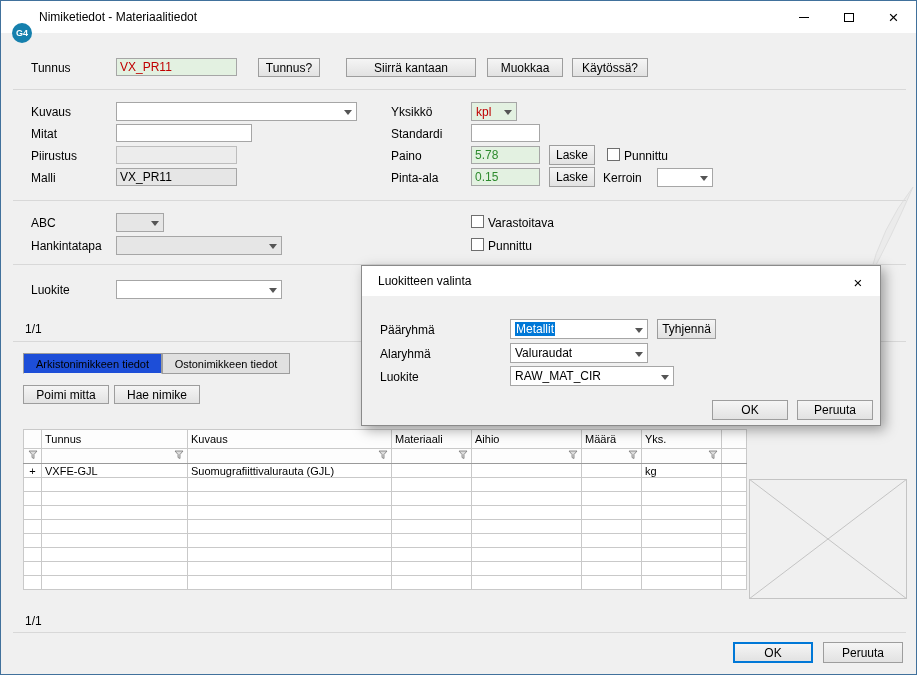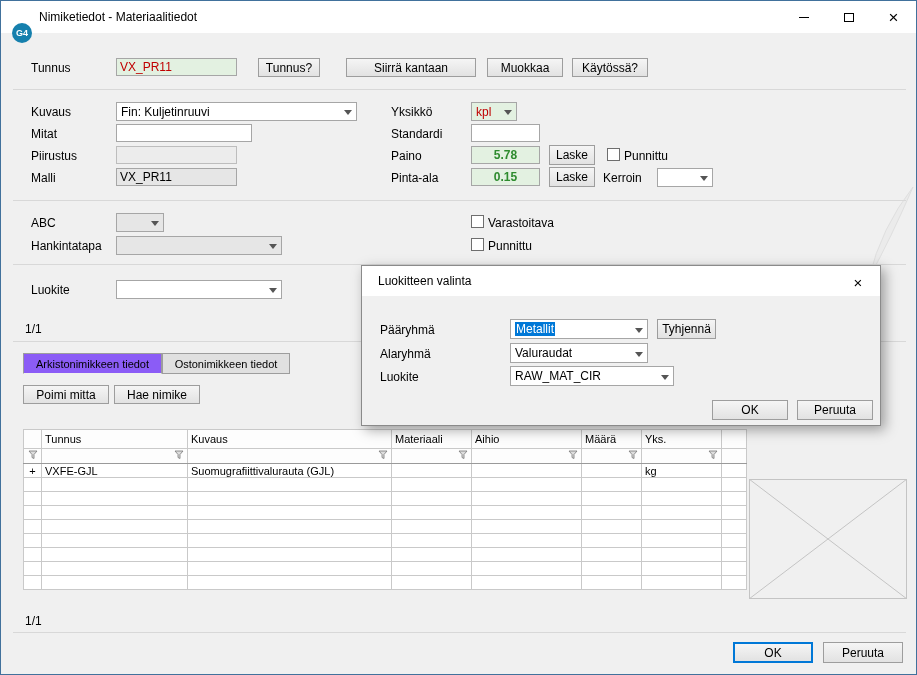--- a/index.html
+++ b/index.html
@@ -15,38 +15,38 @@
   .win-btn { width:45px; height:32px; display:flex; align-items:center; justify-content:center; }
   .glyph-min { width:10px; height:1px; background:#000; }
   .glyph-max { width:10px; height:9px; border:1px solid #000; }
   .glyph-close { font-size:17px; line-height:1; color:#000; }
   .label { position:absolute; font-size:12px; color:#000; white-space:nowrap; }
   .field { position:absolute; height:18px; border:1px solid #a6a6a6; background:#fff;
            font-family:inherit; font-size:12px; padding:0 3px; color:#000; outline:none; }
   .green { background:#e3f1e1 !important; }
   .red-text { color:#c00000 !important; }
   .green-text { color:#2e8b2e !important; }
-  .right { text-align:center;font-weight:bold; }
+  .right { text-align:left; }
   .dis { background:#ececec !important; border-color:#bdbdbd !important; }
   .ro  { background:#e6e6e6 !important; }
   .combo { position:absolute; height:19px; border:1px solid #a6a6a6; background:#fff; }
   .combo .txt { position:absolute; left:4px; top:2px; right:17px; font-size:12px;
                 white-space:nowrap; overflow:hidden; }
   .combo .arrow { position:absolute; right:4px; top:7px; width:0; height:0;
                   border-left:4px solid transparent; border-right:4px solid transparent;
                   border-top:5px solid #555; }
   .btn { position:absolute; height:19px; background:linear-gradient(#f5f5f5,#e2e2e2);
          border:1px solid #9d9d9d; font-size:12px; color:#000;
          display:flex; align-items:center; justify-content:center; }
   .focus-btn { border:2px solid #0078d7 !important; }
   .checkbox { position:absolute; width:13px; height:13px; border:1px solid #6e6e6e; background:#fff; }
   .sep { position:absolute; left:12px; width:893px; height:1px; background:#d8d8d8; }
   .tab { position:absolute; top:352px; height:21px; font-size:11px;
          display:flex; align-items:center; justify-content:center; border:1px solid #9d9d9d; }
-  .tab.active { background:#8b5cf6; border-bottom-color:#f0f0f0; z-index:2; }
+  .tab.active { background:#1d4ed8; border-bottom-color:#f0f0f0; z-index:2; }
   .tab.inactive { background:#e0e0e0; }
   table.grid { position:absolute; left:22px; top:428px; width:723px; border-collapse:collapse;
                table-layout:fixed; font-size:11px; background:#fff; border:1px solid #8d8d8d; }
   .grid th, .grid td { border:1px solid #c9c9c9; padding:0 3px; overflow:hidden;
                        white-space:nowrap; font-weight:normal; text-align:left; color:#000; }
   .grid thead tr.names th { height:19px; background:#fdfdfd; }
   .grid thead tr.filters th { height:15px; background:#fdfdfd; text-align:right;
                               border-bottom:1px solid #9a9a9a; }
   .grid tbody td { height:14px; }
   .grid td.center { text-align:center; }
@@ -90,21 +90,20 @@
   <input class="field green red-text" style="left: 115px; top: 57px; width: 121px;" value="VX_PR11">
   <div class="btn" style="left:257px; top:57px; width:62px;">Tunnus?</div>
   <div class="btn" style="left:345px; top:57px; width:130px;">Siirrä kantaan</div>
   <div class="btn" style="left:486px; top:57px; width:76px;">Muokkaa</div>
   <div class="btn" style="left:571px; top:57px; width:76px;">Käytössä?</div>
 
   <div class="sep" style="top:88px;"></div>
 
   <div class="label" style="left:30px; top:104px;">Kuvaus</div>
   <div class="combo" style="left:115px; top:101px; width:241px;">
-    <span class="txt">Fin: Kuljetinruuvi</span>
     <span class="arrow"></span>
   </div>
   <div class="label" style="left:390px; top:104px;">Yksikkö</div>
   <div class="combo green" style="left:470px; top:101px; width:46px;">
     <span class="txt red-text">kpl</span>
     <span class="arrow"></span>
   </div>
 
   <div class="label" style="left:30px; top:126px;text-align:right;">Mitat</div>
   <input class="field" style="left: 115px; top: 123px; width: 136px;" value="">

